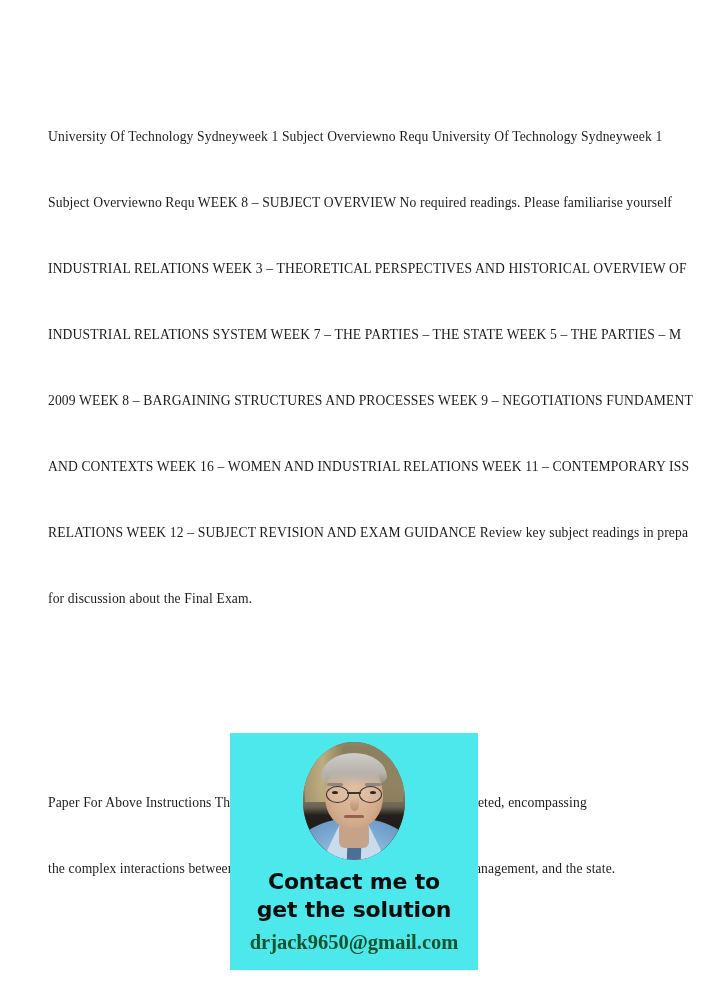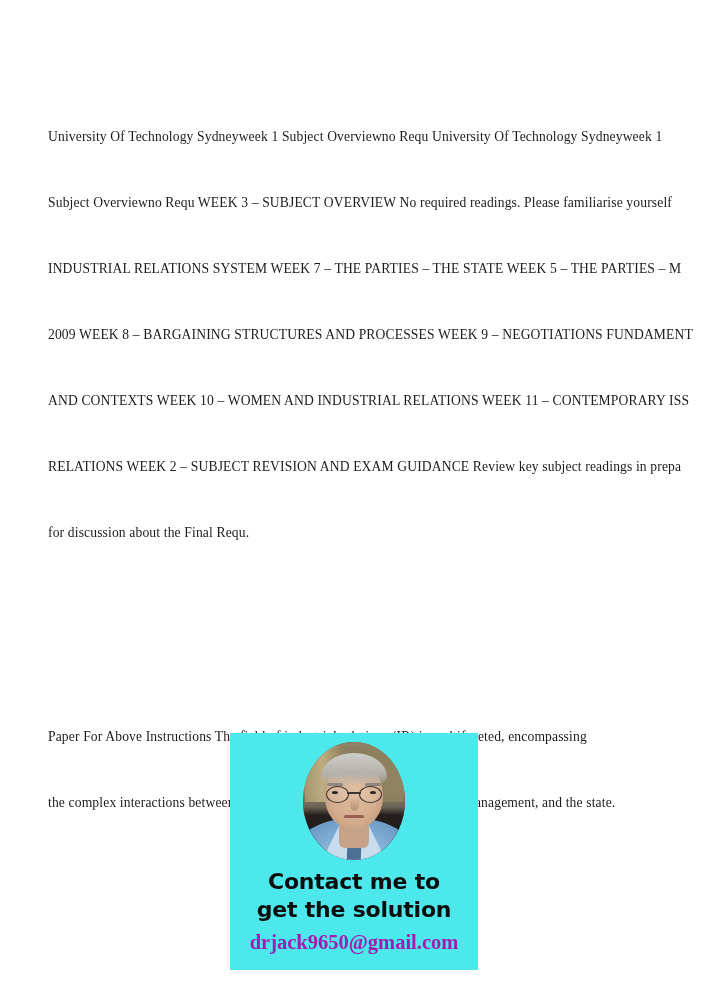--- a/index.html
+++ b/index.html
@@ -166,40 +166,41 @@
     color: #0d0d0d;
     text-align: center;
     letter-spacing: -0.2px;
   }
   #wm-line1 { margin-top: 8px; }
   #wm-email {
     font-family: "Liberation Serif", "DejaVu Serif", serif;
     font-weight: 700;
     font-size: 20.5px;
     line-height: 26px;
-    color: #a21caf;
+    color: #14532d;
     text-align: center;
     margin-top: 5px;
   }
 </style>
 </head>
 <body>
 
 <div id="page">
 
   <div id="doc-body">
     
     <div class="para">
       <span class="ln">University Of Technology Sydneyweek 1 Subject Overviewno Requ University Of Technology Sydneyweek 1</span>
-      <span class="ln">Subject Overviewno Requ WEEK 3 – SUBJECT OVERVIEW No required readings. Please familiarise yourself</span>
+      <span class="ln">Subject Overviewno Requ WEEK 8 – SUBJECT OVERVIEW No required readings. Please familiarise yourself</span>
+      <span class="ln">INDUSTRIAL RELATIONS WEEK 3 – THEORETICAL PERSPECTIVES AND HISTORICAL OVERVIEW OF</span>
       <span class="ln">INDUSTRIAL RELATIONS SYSTEM WEEK 7 – THE PARTIES – THE STATE WEEK 5 – THE PARTIES – M</span>
       <span class="ln">2009 WEEK 8 – BARGAINING STRUCTURES AND PROCESSES WEEK 9 – NEGOTIATIONS FUNDAMENT</span>
-      <span class="ln">AND CONTEXTS WEEK 10 – WOMEN AND INDUSTRIAL RELATIONS WEEK 11 – CONTEMPORARY ISS</span>
-      <span class="ln">RELATIONS WEEK 2 – SUBJECT REVISION AND EXAM GUIDANCE Review key subject readings in prepa</span>
-      <span class="ln">for discussion about the Final Requ.</span>
+      <span class="ln">AND CONTEXTS WEEK 16 – WOMEN AND INDUSTRIAL RELATIONS WEEK 11 – CONTEMPORARY ISS</span>
+      <span class="ln">RELATIONS WEEK 12 – SUBJECT REVISION AND EXAM GUIDANCE Review key subject readings in prepa</span>
+      <span class="ln">for discussion about the Final Exam.</span>
     </div>
 
     
     <div class="para">
       <span class="ln">Paper For Above Instructions The field of industrial relations (IR) is multifaceted, encompassing</span>
       <span class="ln">the complex interactions between various parties including the workforce, management, and the state.</span>
       
       
       
       

